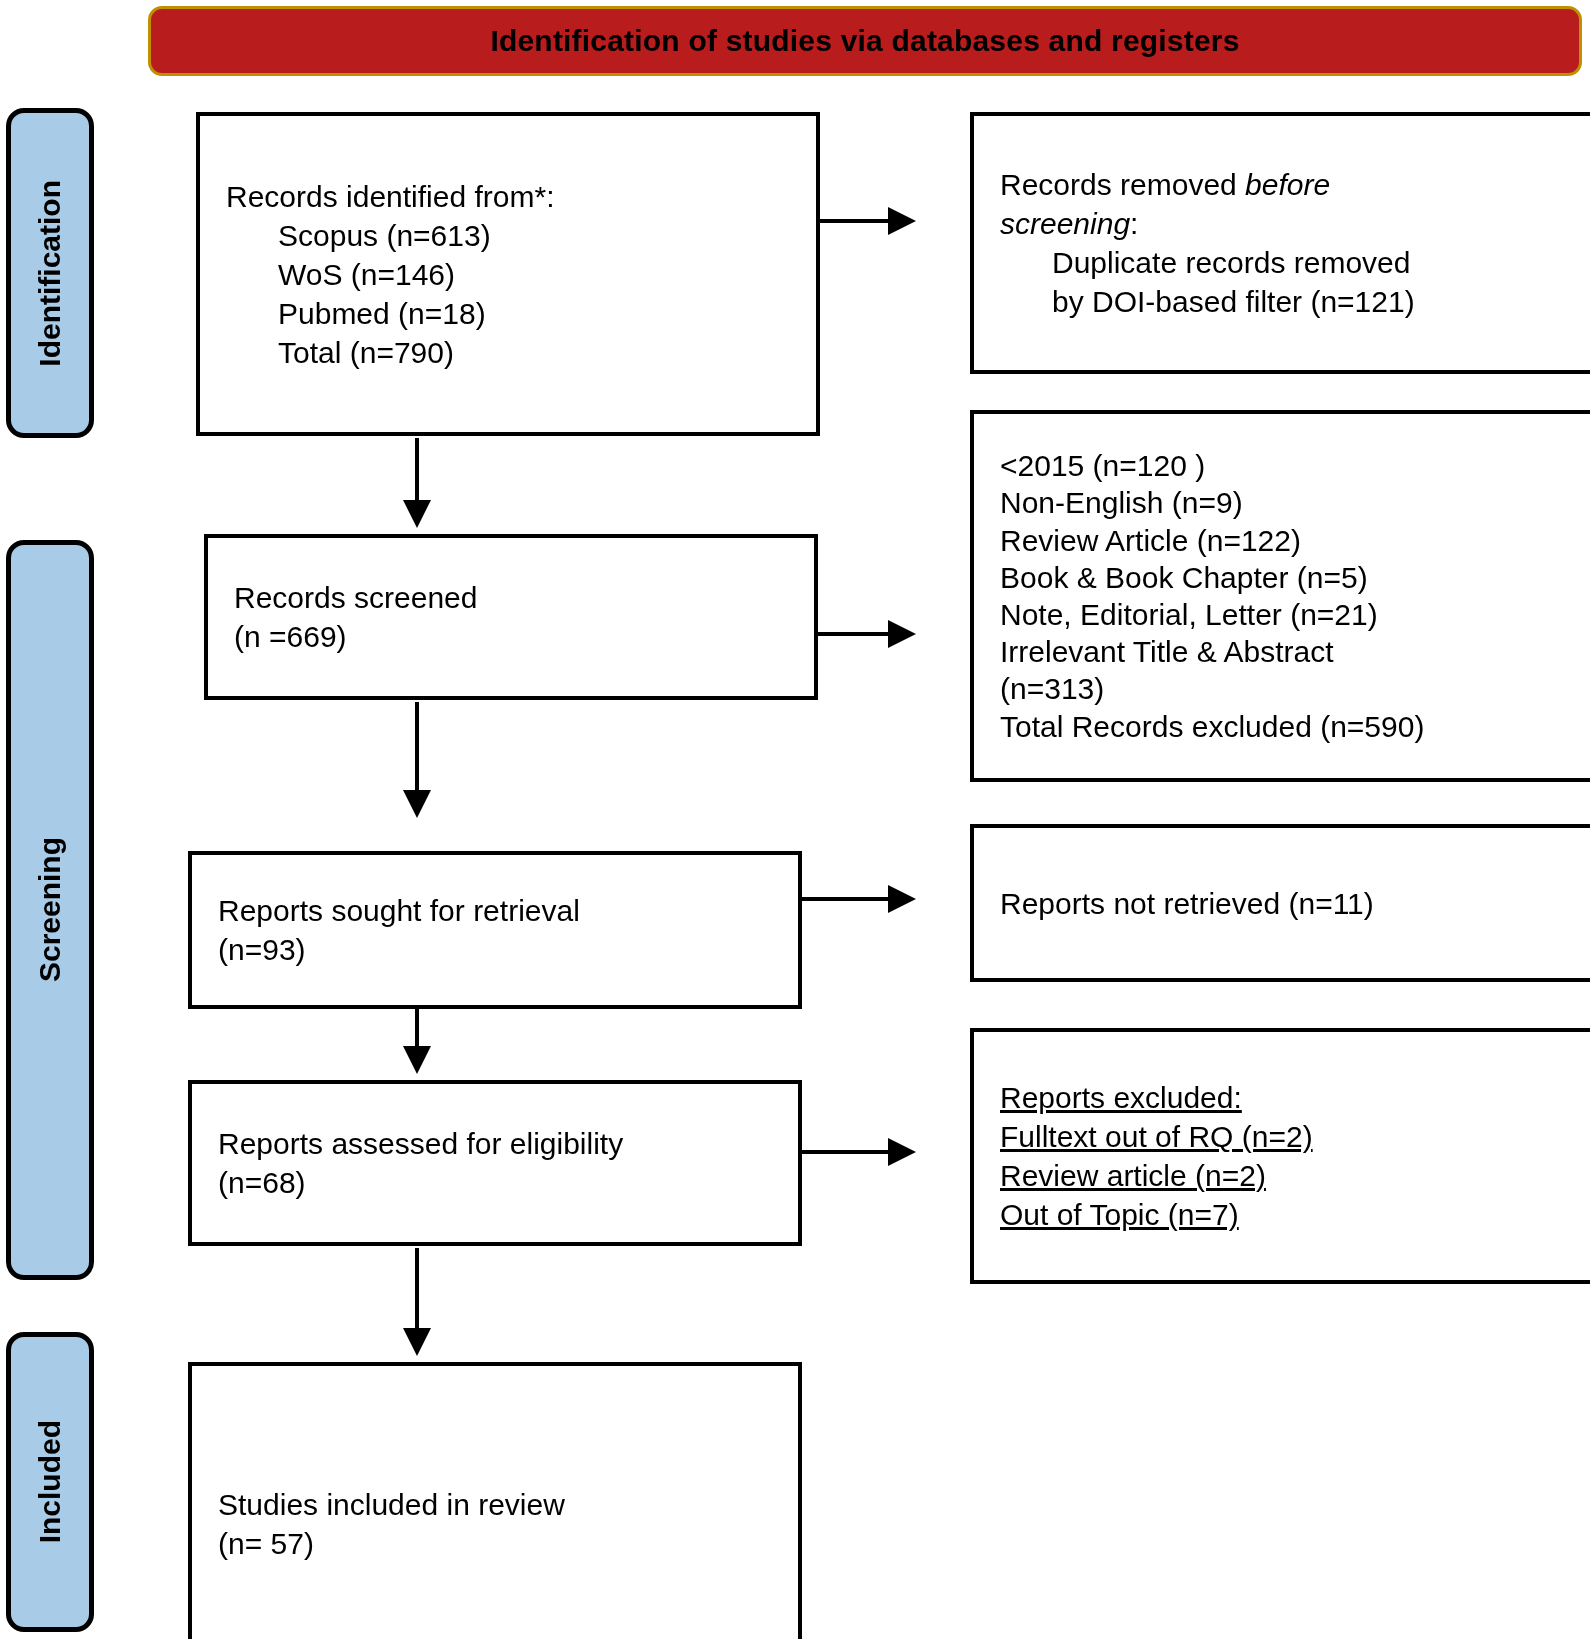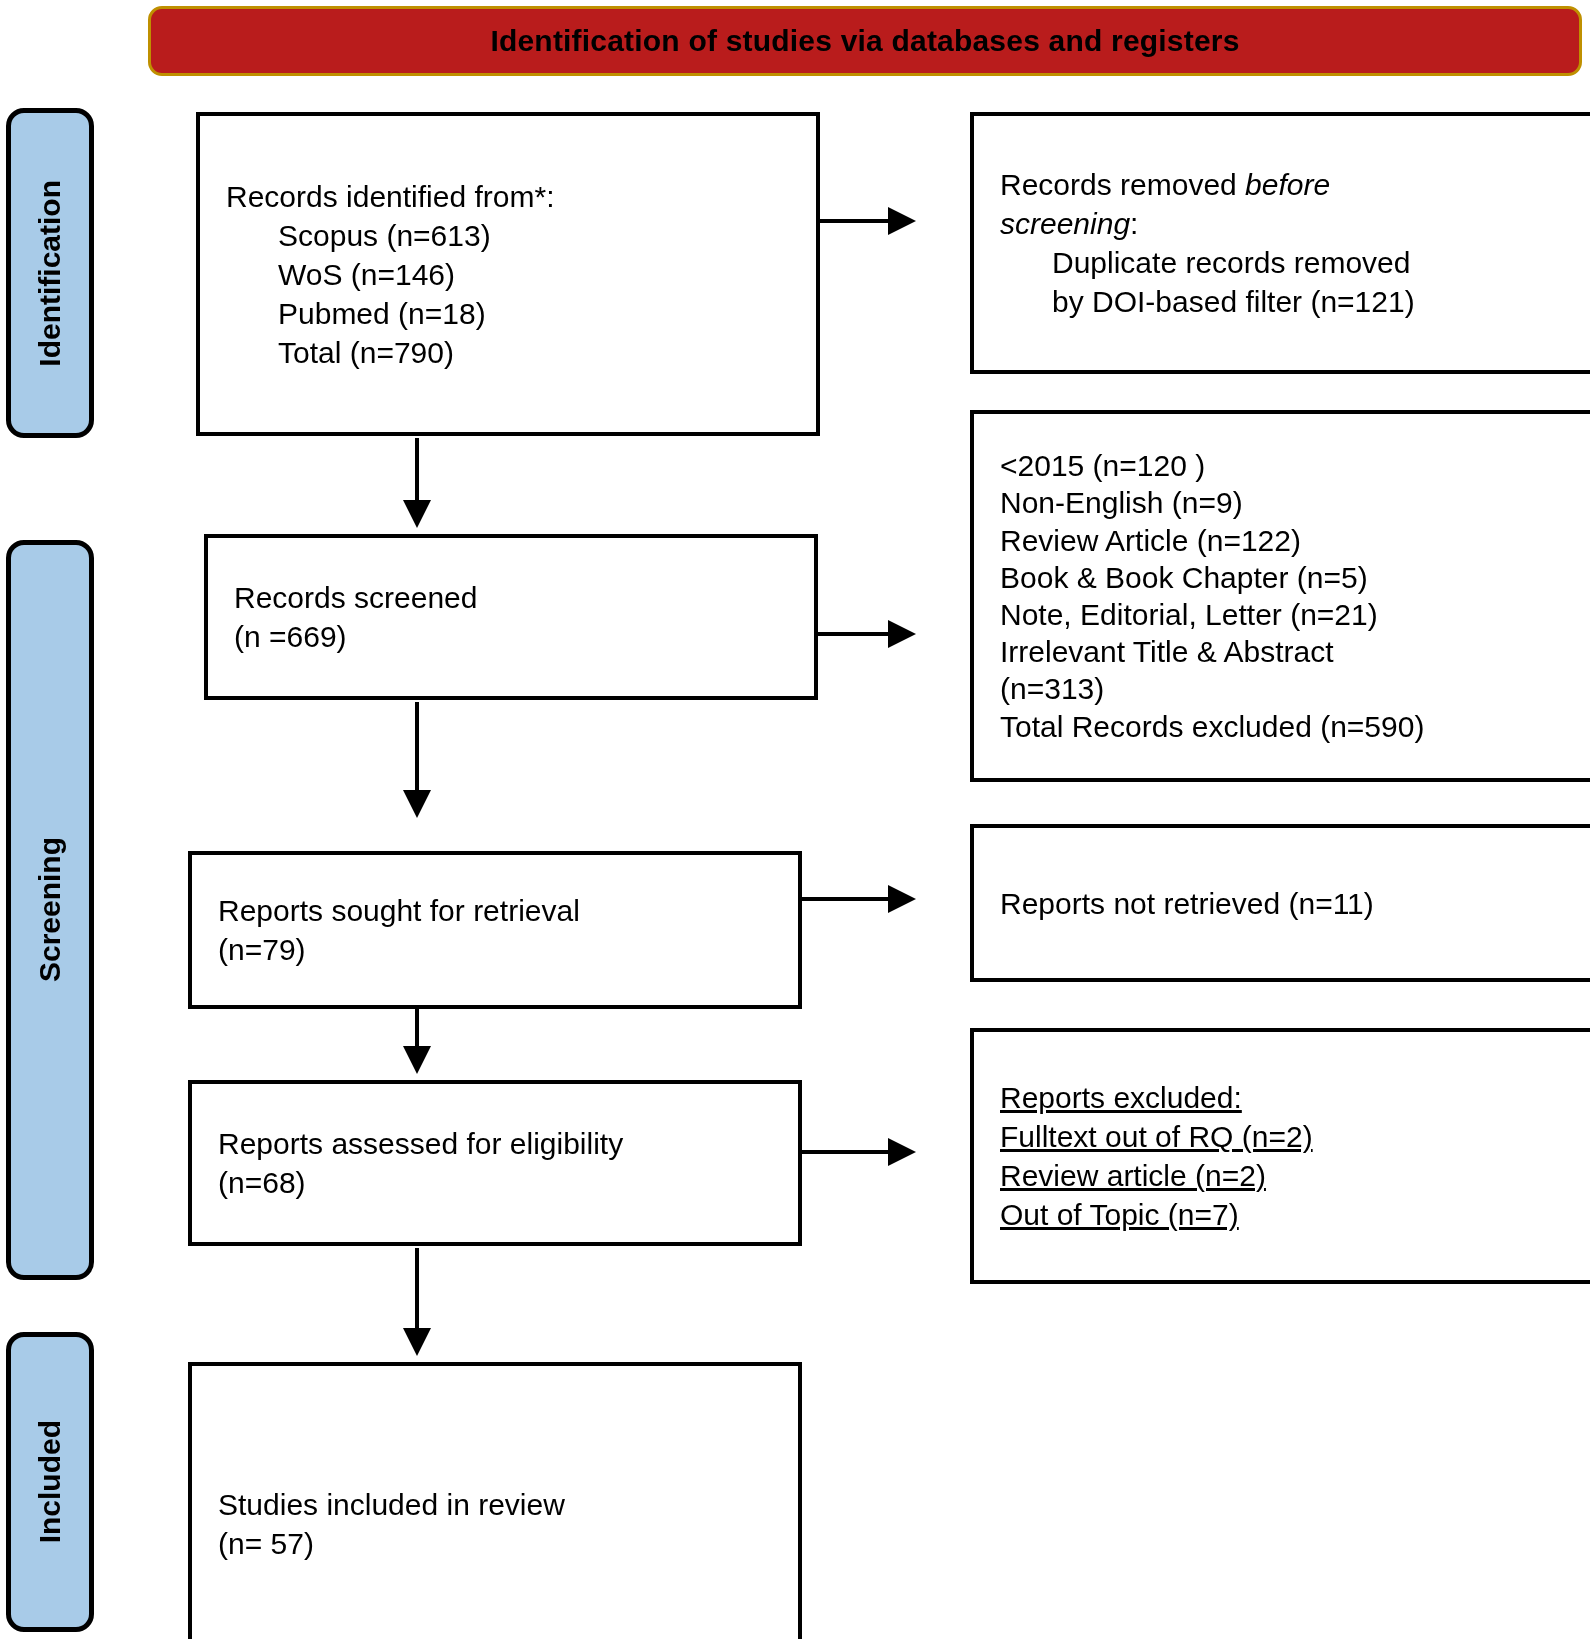--- a/index.html
+++ b/index.html
@@ -175,21 +175,21 @@
     <div class="line">Review Article (n=122)</div>
     <div class="line">Book &amp; Book Chapter (n=5)</div>
     <div class="line">Note, Editorial, Letter (n=21)</div>
     <div class="line">Irrelevant Title &amp; Abstract</div>
     <div class="line">(n=313)</div>
     <div class="line">Total Records excluded (n=590)</div>
   </div>
 
   <div class="box box-reports-sought">
     <div class="line">Reports sought for retrieval</div>
-    <div class="line">(n=79)</div>
+    <div class="line">(n=93)</div>
   </div>
 
   <div class="box box-not-retrieved">
     <div class="line">Reports not retrieved (n=11)</div>
   </div>
 
   <div class="box box-reports-assessed">
     <div class="line">Reports assessed for eligibility</div>
     <div class="line">(n=68)</div>
   </div>

